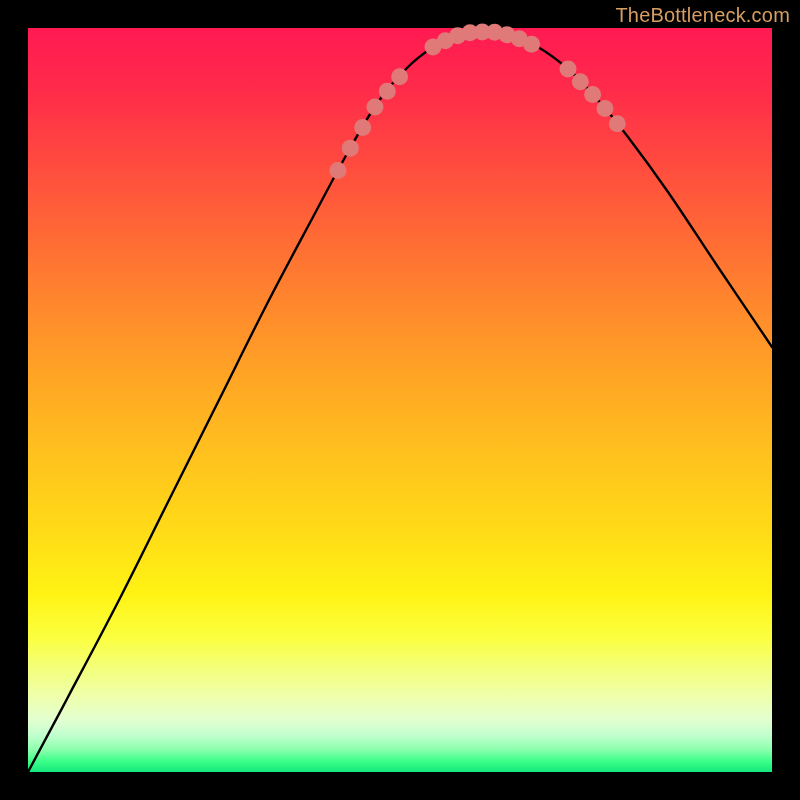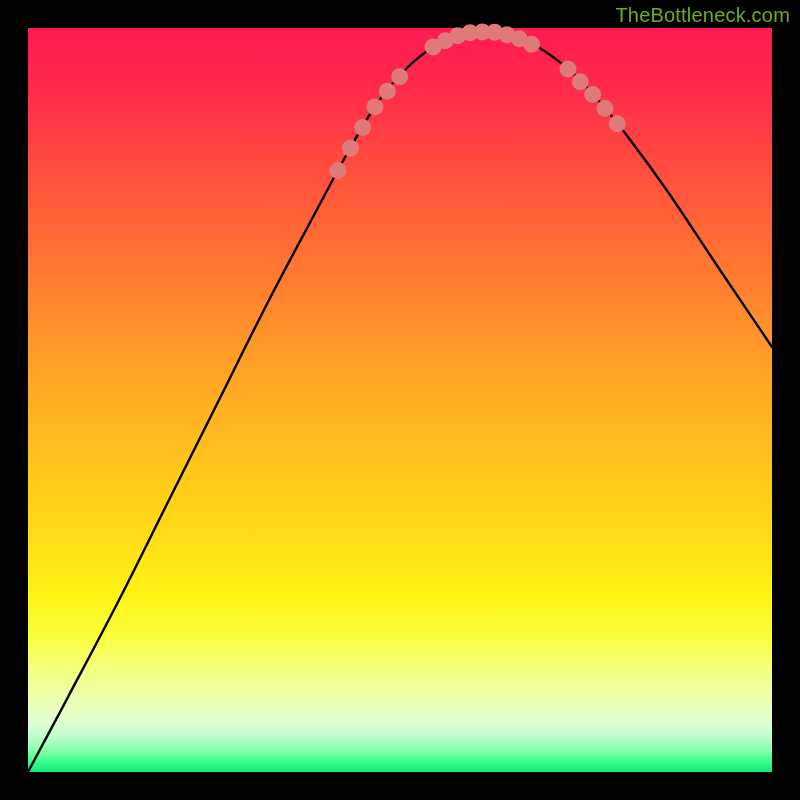--- a/index.html
+++ b/index.html
@@ -44,21 +44,21 @@
       #c3ffcf 95%,
       #8cffad 97%,
       #3eff8a 98.5%,
       #12e87a 100%
     );
   }
   .watermark {
     position: absolute;
     top: 4px;
     right: 10px;
-    color: #84cc16;
+    color: #fdba74;
     font-size: 20px;
     letter-spacing: 0.2px;
     font-weight: 500;
     opacity: 0.85;
     user-select: none;
   }
   svg.curve {
     position: absolute;
     left: 0;
     top: 0;

